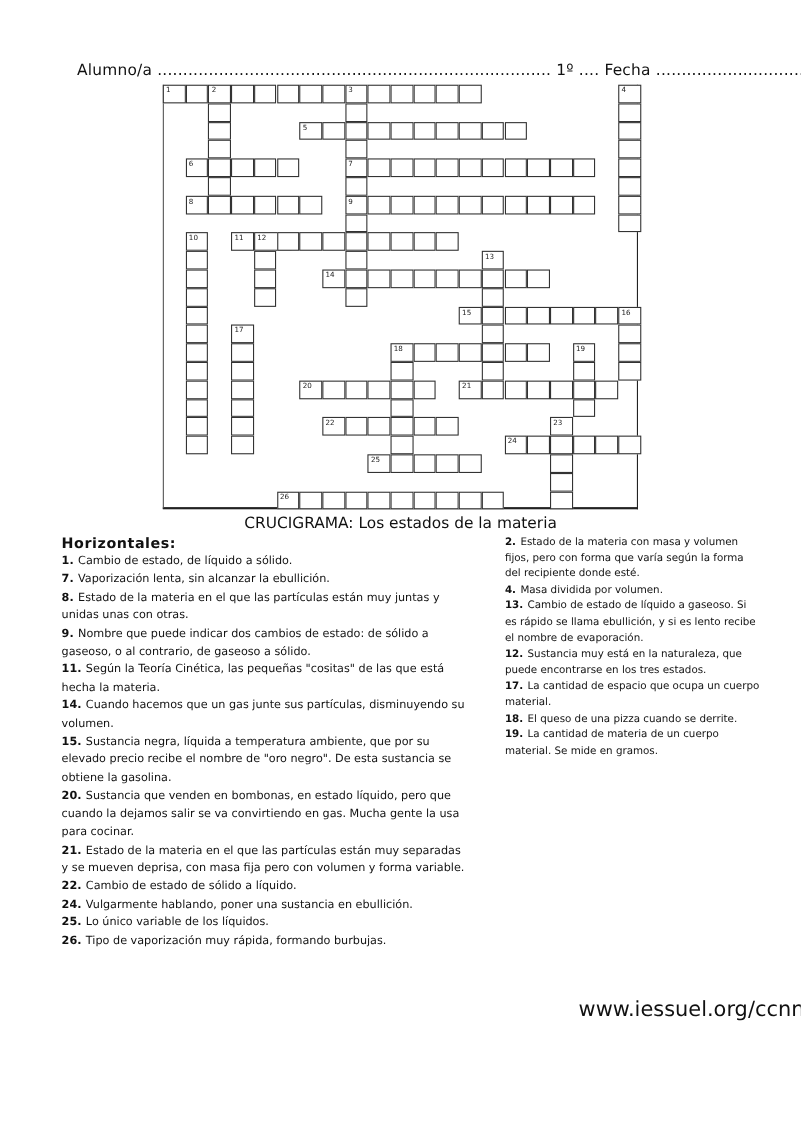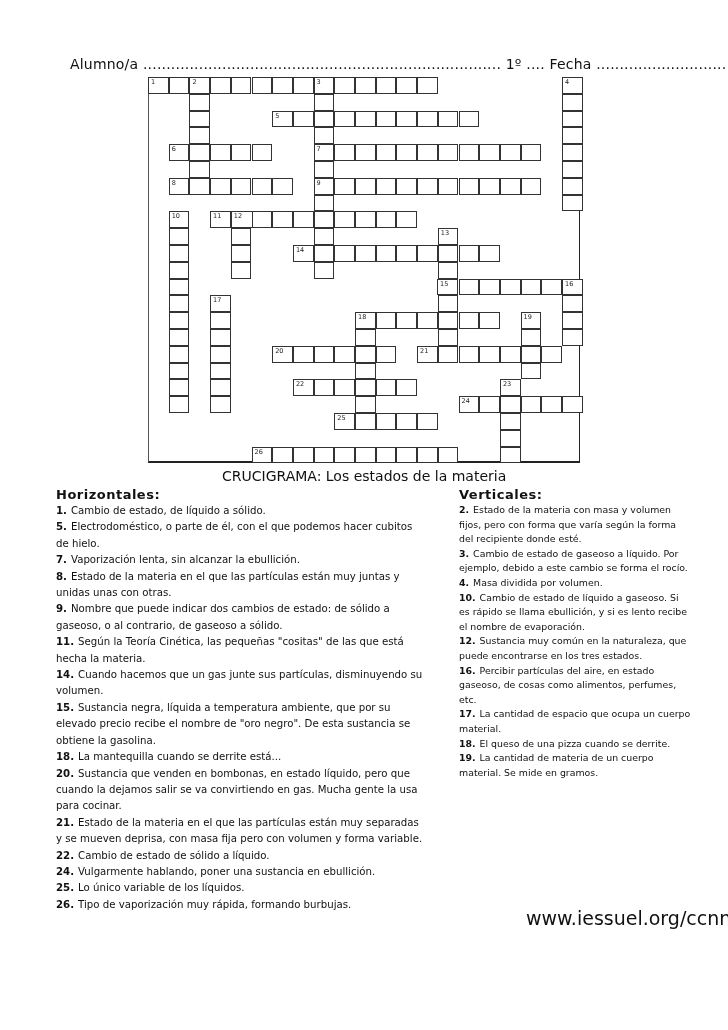--- a/index.html
+++ b/index.html
@@ -164,21 +164,21 @@
     <div class="cell" style="left: 292.9px; top: 245px;">
       <span class="num">14</span>
     </div>
     <div class="cell" style="left: 334.3px; top: 245px;"></div>
     <div class="cell" style="left: 355px; top: 245px;"></div>
     <div class="cell" style="left: 375.7px; top: 245px;"></div>
     <div class="cell" style="left: 396.4px; top: 245px;"></div>
     <div class="cell" style="left: 417.1px; top: 245px;"></div>
     <div class="cell" style="left: 458.5px; top: 245px;"></div>
     <div class="cell" style="left: 479.2px; top: 245px;"></div>
-    <div class="cell" style="left: 417.1px; top: 278.6px; margin-left: 20px;">
+    <div class="cell" style="left: 417.1px; top: 278.6px;">
       <span class="num">15</span>
     </div>
     <div class="cell" style="left: 458.5px; top: 278.6px;"></div>
     <div class="cell" style="left: 479.2px; top: 278.6px;"></div>
     <div class="cell" style="left: 499.9px; top: 278.6px;"></div>
     <div class="cell" style="left: 520.6px; top: 278.6px;"></div>
     <div class="cell" style="left: 541.3px; top: 278.6px;"></div>
     <div class="cell" style="left: 562px; top: 278.6px;">
       <span class="num">16</span>
     </div>
@@ -268,45 +268,40 @@
     <div class="cell" style="left: 417.1px; top: 446.6px;"></div>
     <div class="cell" style="left: 437.8px; top: 446.6px;"></div>
   </div>
 
 <div class="title">CRUCIGRAMA: Los estados de la materia</div>
 
 <div class="col-h">
   <div class="section-title">Horizontales:</div>
   <div id="h-list">
       <div class="clue"><span class="n">1.</span><span>Cambio de estado, de líquido a sólido.</span></div>
-      <div class="clue"><span class="n">5.</span><span>Electrodoméstico, o parte de él, con el que podemos hacer cubitos de hielo.</span></div>
       <div class="clue"><span class="n">7.</span><span>Vaporización lenta, sin alcanzar la ebullición.</span></div>
       <div class="clue"><span class="n">8.</span><span>Estado de la materia en el que las partículas están muy juntas y unidas unas con otras.</span></div>
       <div class="clue"><span class="n">9.</span><span>Nombre que puede indicar dos cambios de estado: de sólido a gaseoso, o al contrario, de gaseoso a sólido.</span></div>
       <div class="clue"><span class="n">11.</span><span>Según la Teoría Cinética, las pequeñas "cositas" de las que está hecha la materia.</span></div>
       <div class="clue"><span class="n">14.</span><span>Cuando hacemos que un gas junte sus partículas, disminuyendo su volumen.</span></div>
       <div class="clue"><span class="n">15.</span><span>Sustancia negra, líquida a temperatura ambiente, que por su elevado precio recibe el nombre de "oro negro". De esta sustancia se obtiene la gasolina.</span></div>
-      <div class="clue"><span class="n">18.</span><span>La mantequilla cuando se derrite está...</span></div>
       <div class="clue"><span class="n">20.</span><span>Sustancia que venden en bombonas, en estado líquido, pero que cuando la dejamos salir se va convirtiendo en gas. Mucha gente la usa para cocinar.</span></div>
       <div class="clue"><span class="n">21.</span><span>Estado de la materia en el que las partículas están muy separadas y se mueven deprisa, con masa fija pero con volumen y forma variable.</span></div>
       <div class="clue"><span class="n">22.</span><span>Cambio de estado de sólido a líquido.</span></div>
       <div class="clue"><span class="n">24.</span><span>Vulgarmente hablando, poner una sustancia en ebullición.</span></div>
       <div class="clue"><span class="n">25.</span><span>Lo único variable de los líquidos.</span></div>
       <div class="clue"><span class="n">26.</span><span>Tipo de vaporización muy rápida, formando burbujas.</span></div>
     </div>
 </div>
 
 <div class="col-v">
-  <div class="section-title">Verticales:</div>
   <div id="v-list">
       <div class="clue"><span class="n">2.</span><span>Estado de la materia con masa y volumen fijos, pero con forma que varía según la forma del recipiente donde esté.</span></div>
-      <div class="clue"><span class="n">3.</span><span>Cambio de estado de gaseoso a líquido. Por ejemplo, debido a este cambio se forma el rocío.</span></div>
       <div class="clue"><span class="n">4.</span><span>Masa dividida por volumen.</span></div>
-      <div class="clue"><span class="n">10.</span><span>Cambio de estado de líquido a gaseoso. Si es rápido se llama ebullición, y si es lento recibe el nombre de evaporación.</span></div>
-      <div class="clue"><span class="n">12.</span><span>Sustancia muy común en la naturaleza, que puede encontrarse en los tres estados.</span></div>
-      <div class="clue"><span class="n">16.</span><span>Percibir partículas del aire, en estado gaseoso, de cosas como alimentos, perfumes, etc.</span></div>
+      <div class="clue"><span class="n">13.</span><span>Cambio de estado de líquido a gaseoso. Si es rápido se llama ebullición, y si es lento recibe el nombre de evaporación.</span></div>
+      <div class="clue"><span class="n">12.</span><span>Sustancia muy está en la naturaleza, que puede encontrarse en los tres estados.</span></div>
       <div class="clue"><span class="n">17.</span><span>La cantidad de espacio que ocupa un cuerpo material.</span></div>
       <div class="clue"><span class="n">18.</span><span>El queso de una pizza cuando se derrite.</span></div>
       <div class="clue"><span class="n">19.</span><span>La cantidad de materia de un cuerpo material. Se mide en gramos.</span></div>
     </div>
 </div>
 
 <div class="footer-url">www.iessuel.org/ccnn</div>
 
 </body></html>

